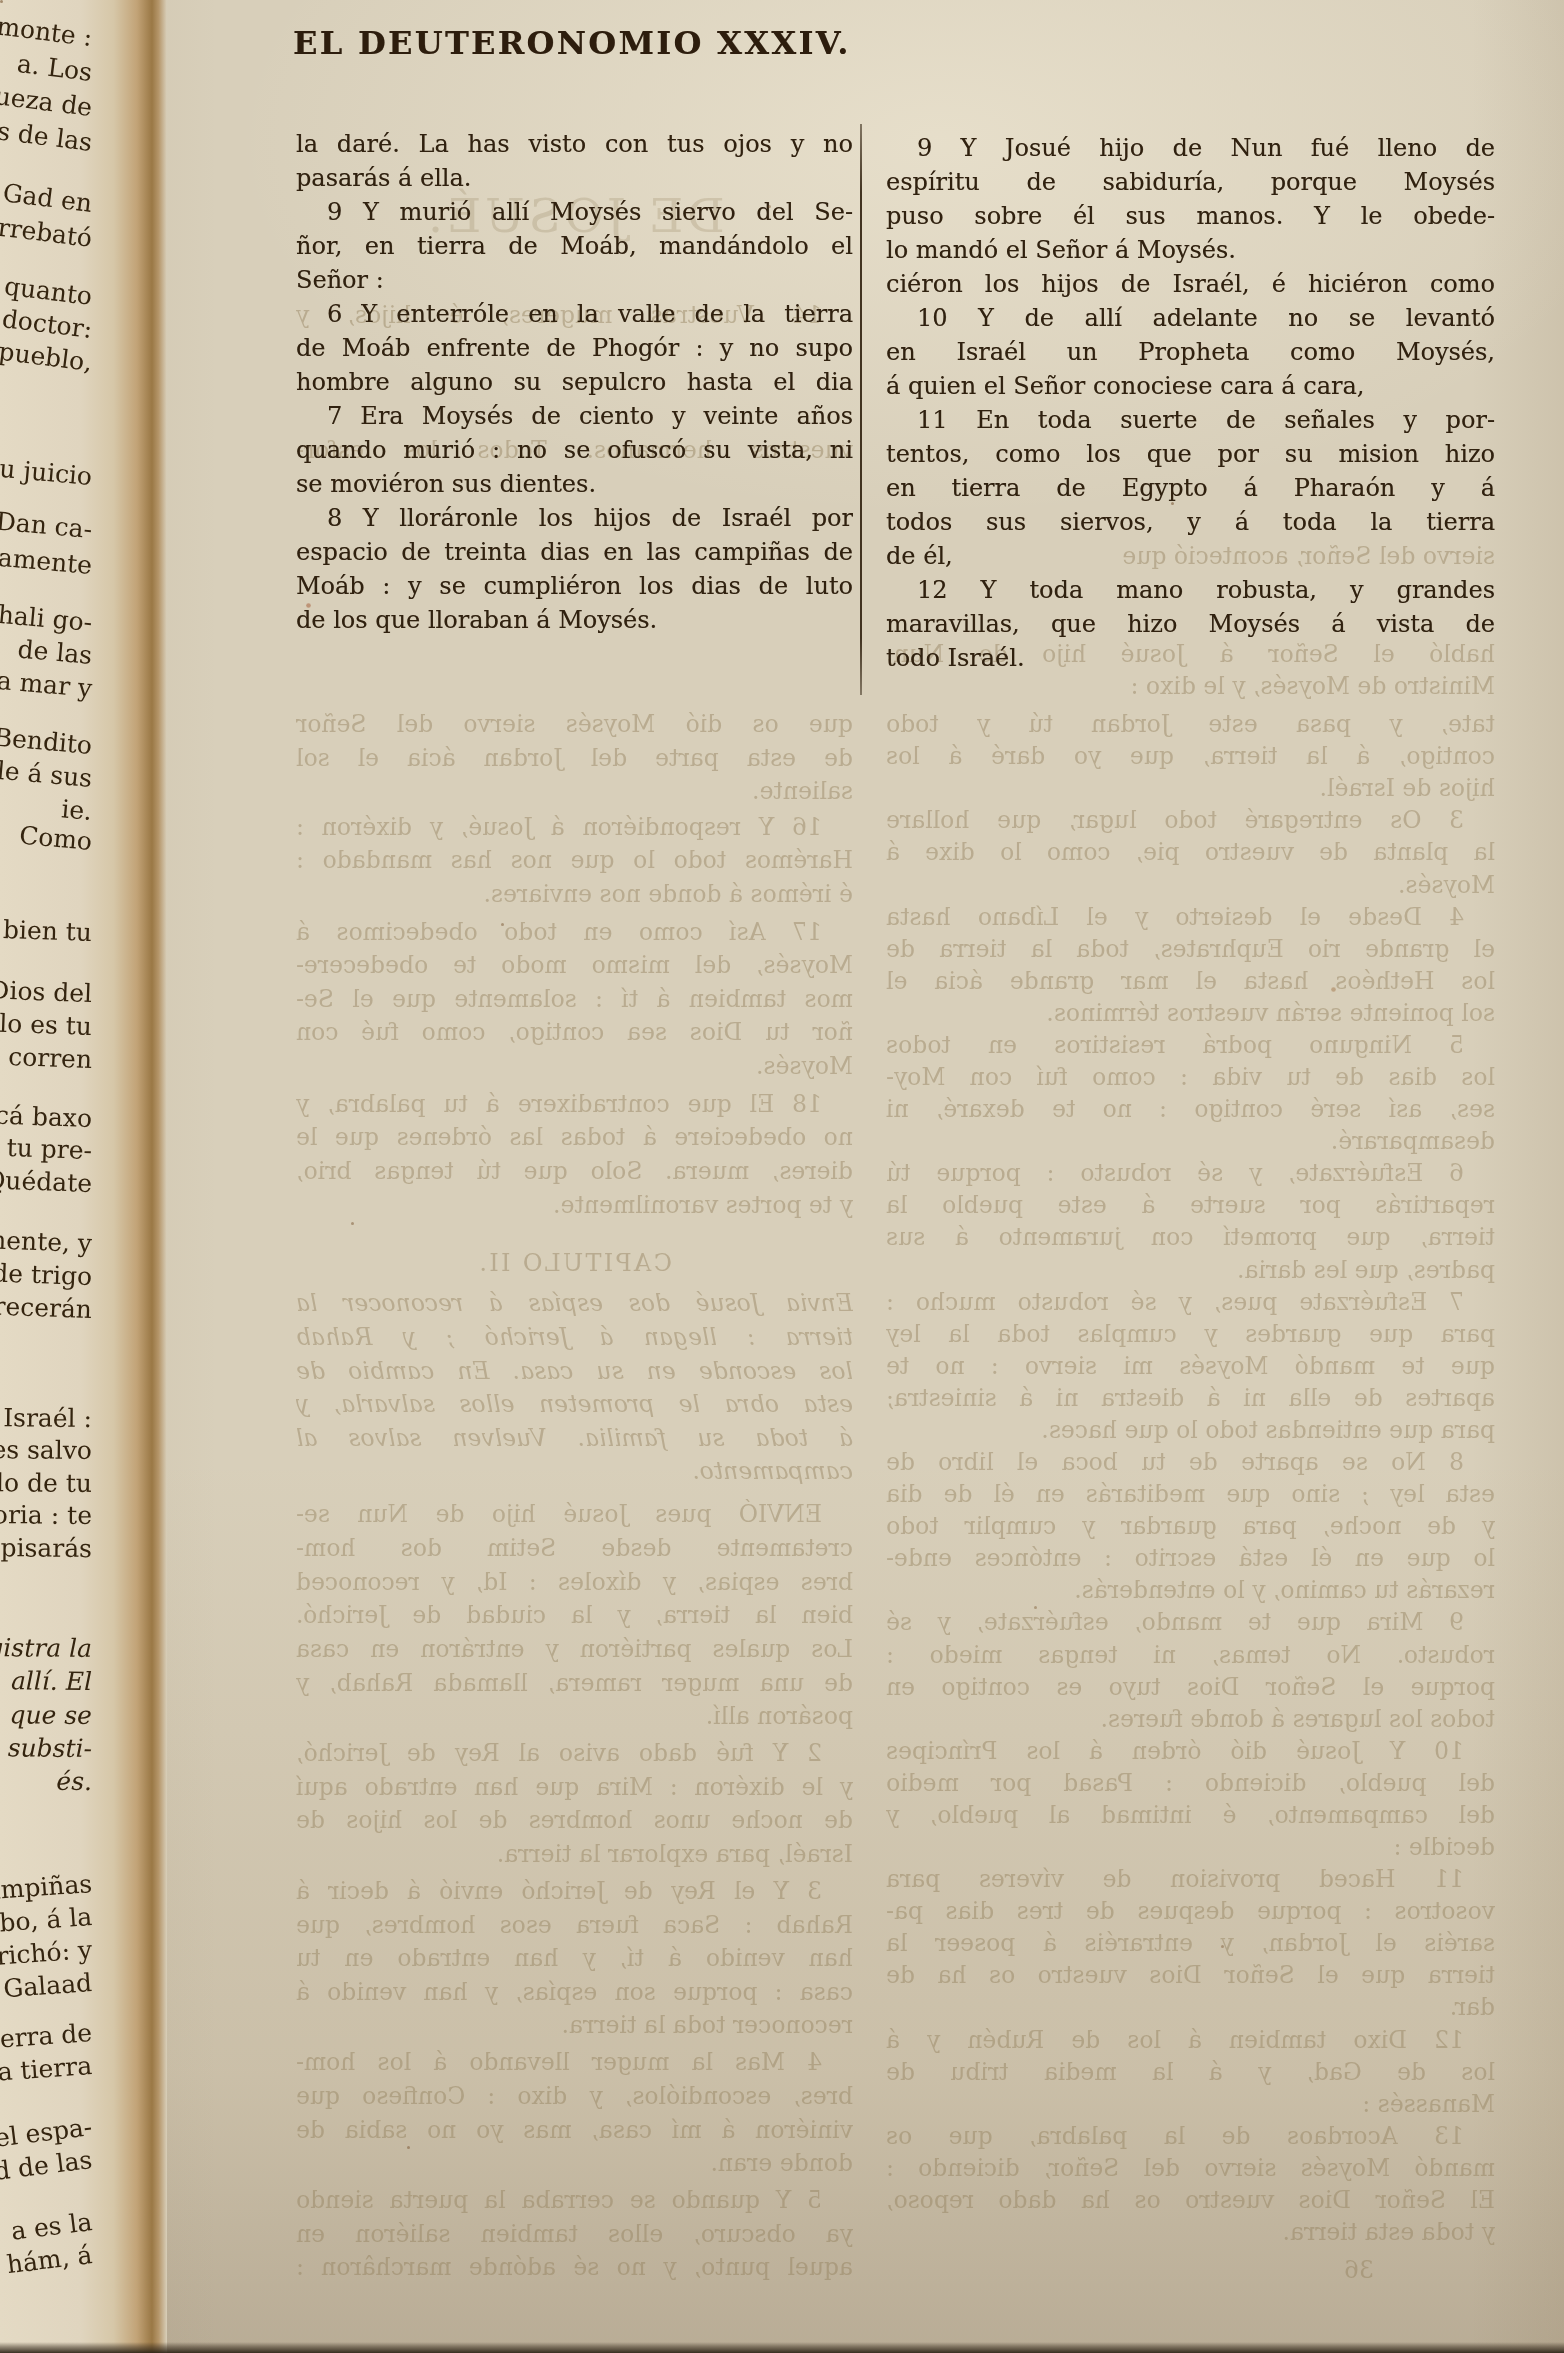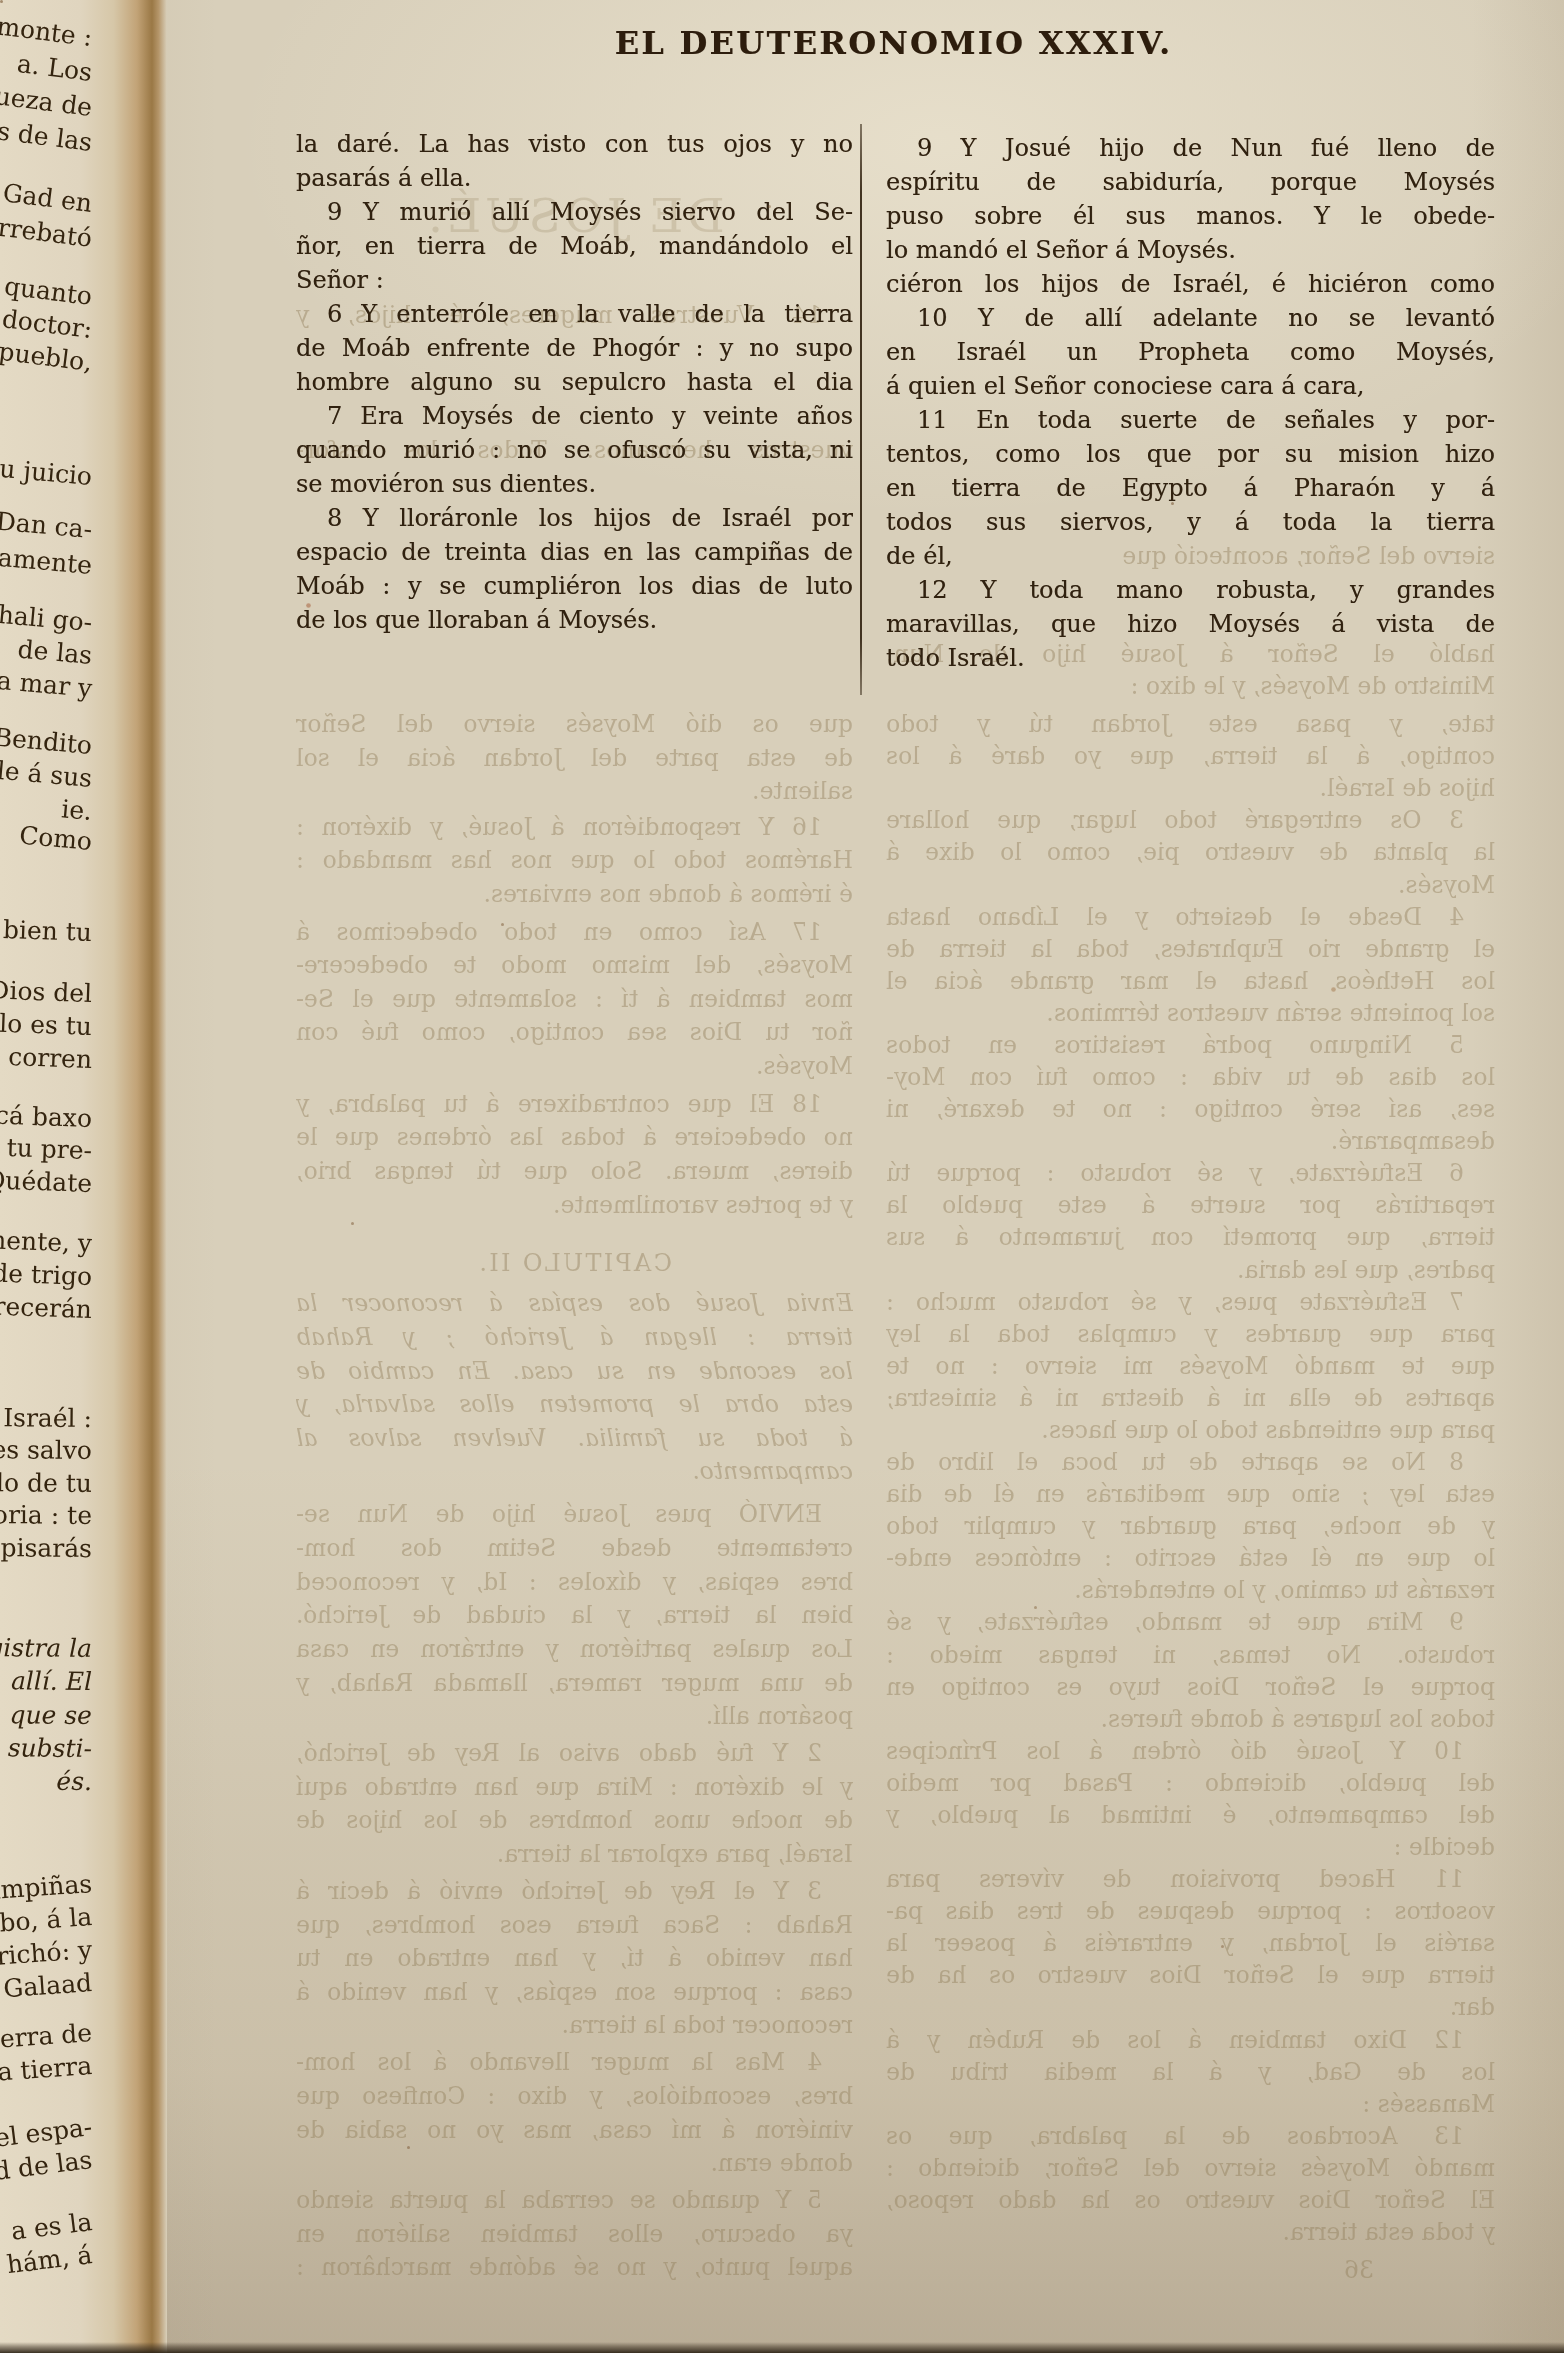--- a/index.html
+++ b/index.html
@@ -63,21 +63,21 @@
   .bl.cap{text-align:center;letter-spacing:2.3px;font-size:24px;}
   .bl.cap::after{width:0;}
   .bl.title{text-align:center;font-size:47px;letter-spacing:3.9px;height:63px;line-height:63px;opacity:.55;}
   .bl.title::after{width:0;}
   .bl.pagenum{width:auto;left:458px;text-align:left;}
   .bl.pagenum::after{width:0;}
 
   
   .page-header{
     position:absolute;left:293px;width:1201px;top:23.5px;z-index:4;
-    text-align:center;font-weight:bold;font-size:32px;letter-spacing:2.3px;
+    text-align:left;font-weight:bold;font-size:32px;letter-spacing:2.3px;
     color:#2d1d0d;text-shadow:0.3px 0.4px 0 rgba(45,29,13,.45);
   }
   .col{position:absolute;z-index:4;font-size:24px;
     text-shadow:0.2px 0.3px 0 rgba(40,25,12,.4);}
   .left-col{left:296px;top:127px;width:557px;}
   .right-col{left:886px;top:131px;width:609px;}
   .tl{height:34px;line-height:34px;overflow:hidden;text-align:justify;}
   .tl::after{content:"";display:inline-block;width:100%;height:0;}
   .tl.nj{text-align:left;}
   .tl.nj::after{width:0;}

